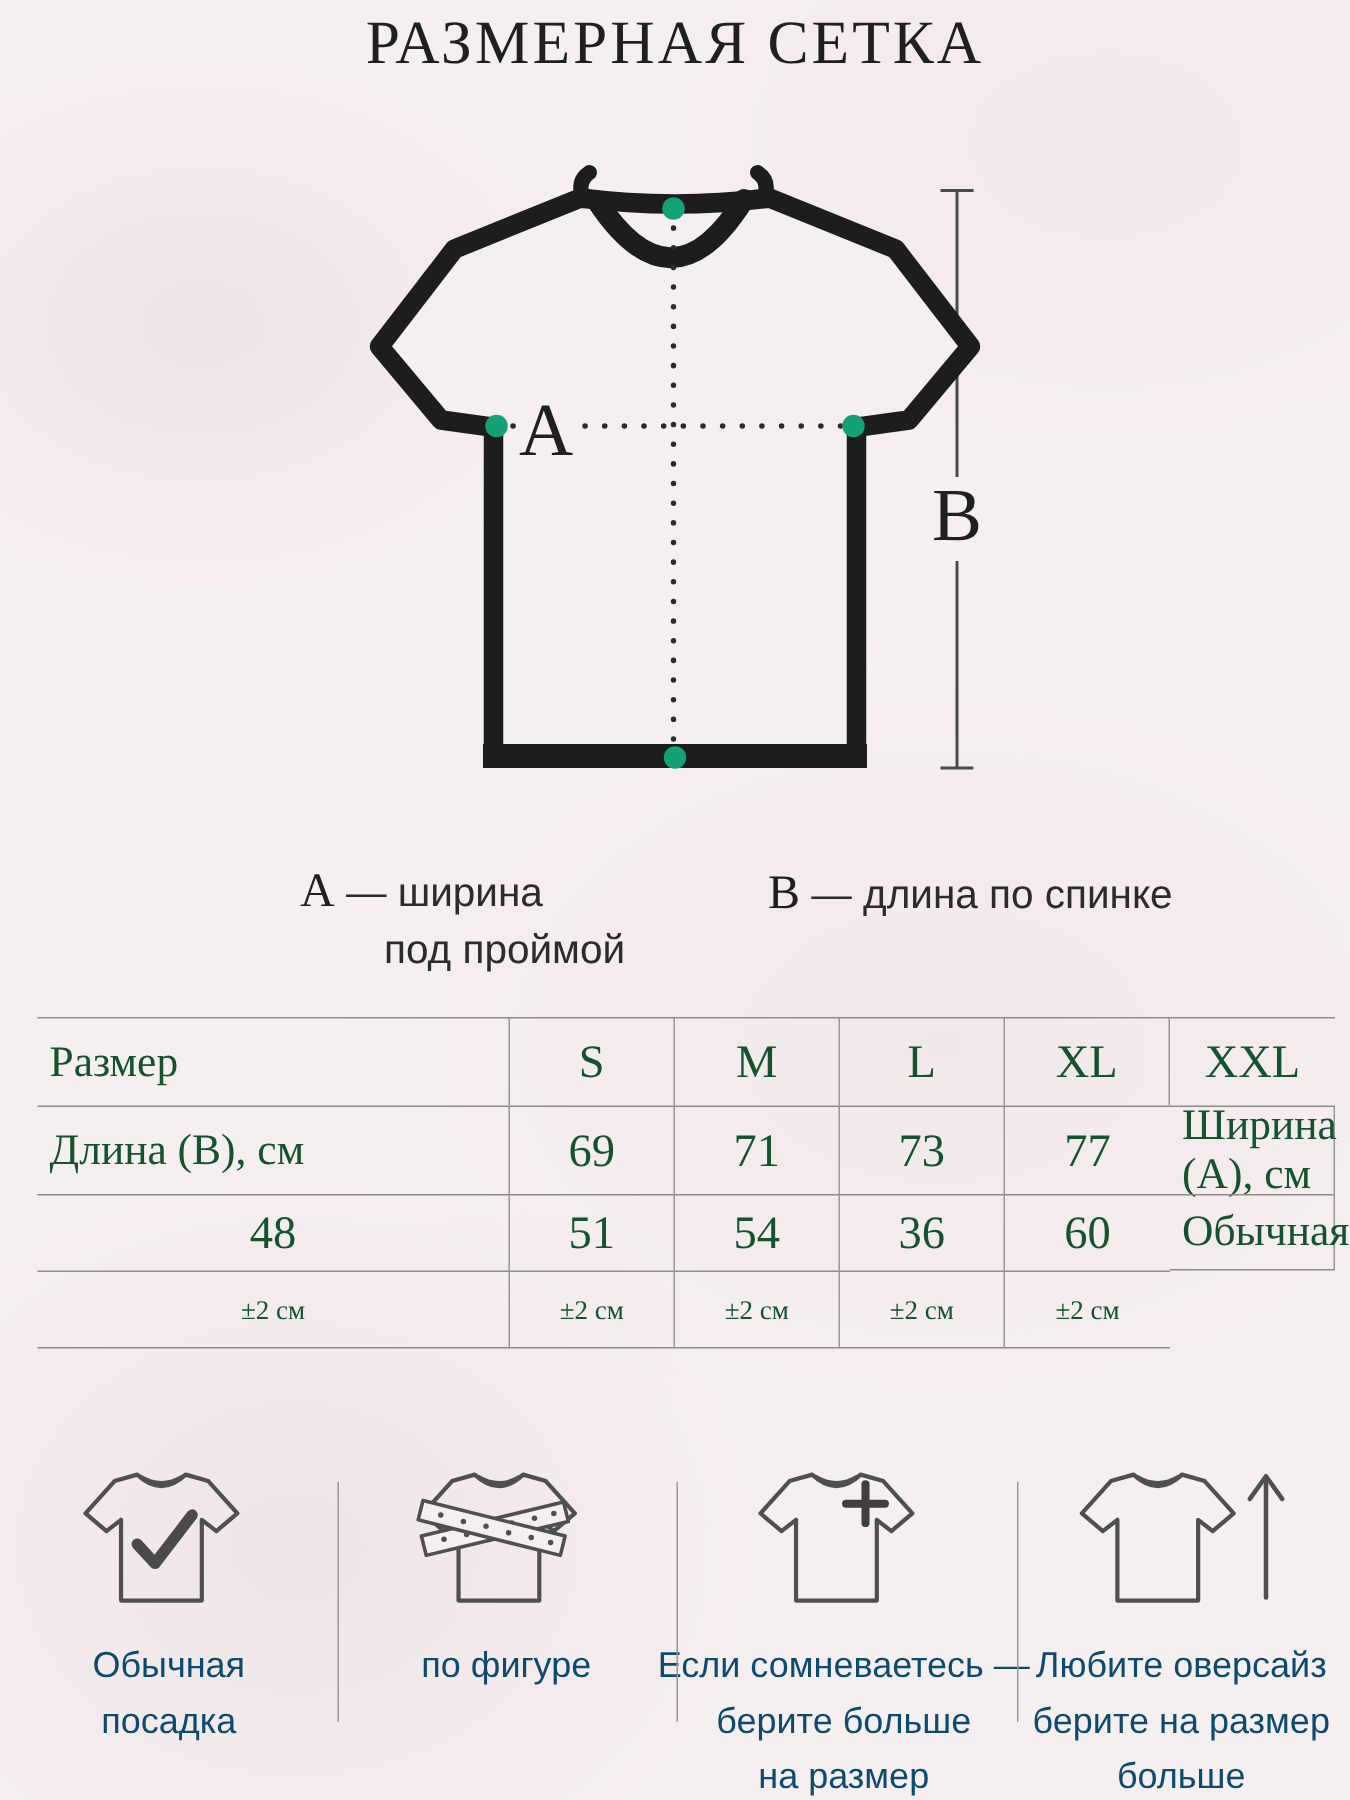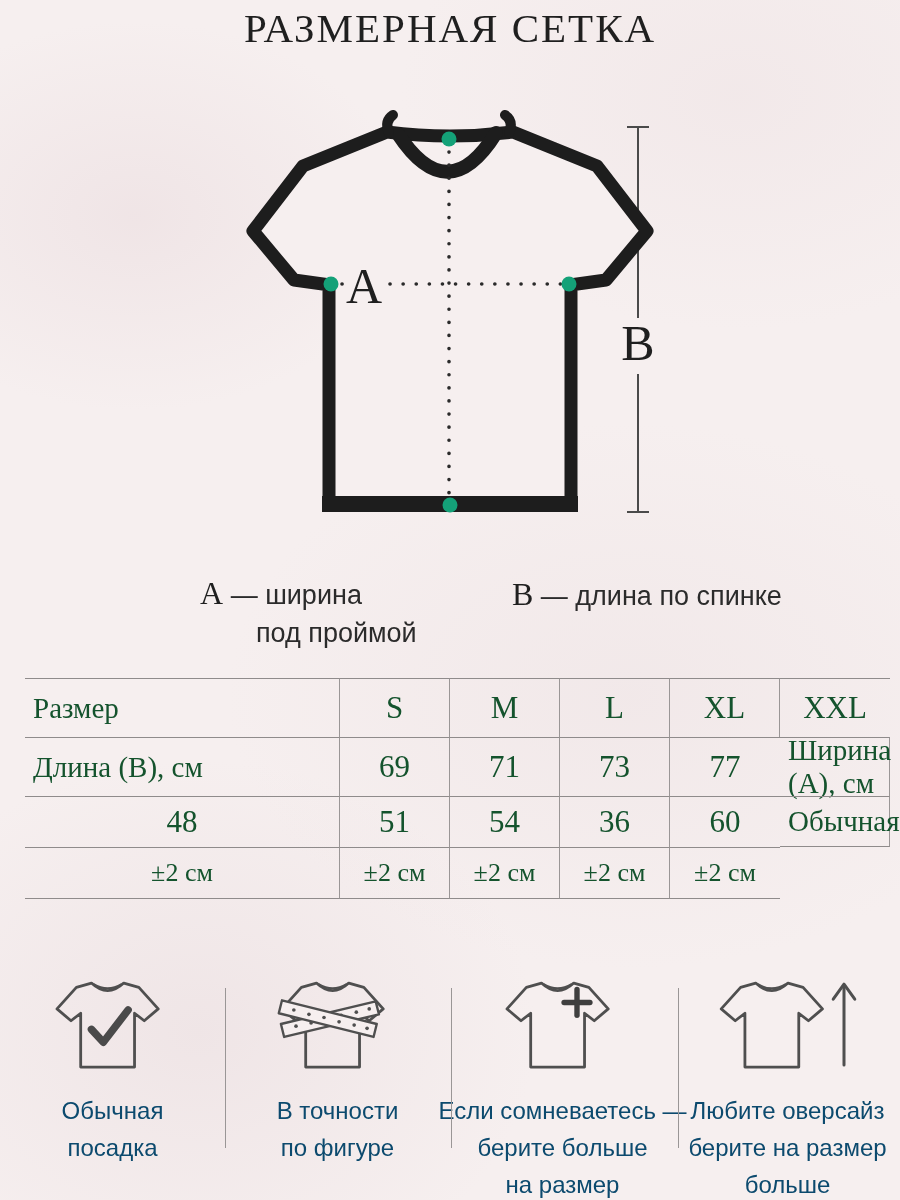--- a/index.html
+++ b/index.html
@@ -39,21 +39,21 @@
     font-family:"Liberation Serif",serif;
   }
   .size-table .cell{
     border-top:1.5px solid #8f8b8b;
     display:flex;align-items:center;justify-content:center;
     font-size:31px;color:#14532d;box-sizing:border-box;
   }
   .size-table .cell.vline{border-right:1.3px solid #9a9696;}
   .size-table .cell.lbl{justify-content:flex-start;padding-left:8px;font-size:29px;}
   .size-table .cell.bottom{border-bottom:1.5px solid #8f8b8b;}
-  .size-table .cell.tol{font-size:26px;}
+  .size-table .cell.tol{font-size:18px;}
   
   .fit-guide{position:absolute;left:0;top:960px;width:900px;display:flex;}
   .fit-item{width:225px;display:flex;flex-direction:column;align-items:center;}
   .fit-icon{height:112px;margin-top:8px;}
   .fit-caption{
     margin-top:12px;text-align:center;
     font-size:24px;line-height:37px;color:#0c4a6e;white-space:nowrap;
   }
   .fit-divider{position:absolute;top:28px;width:1.4px;height:160px;background:#9a9696;}
   .fit-divider.d1{left:225px;}
@@ -189,21 +189,20 @@
           <circle cx="24" cy="37" r="1.7"></circle>
             <circle cx="38" cy="41" r="1.7"></circle>
             <circle cx="52" cy="44" r="1.7"></circle>
           <circle cx="66" cy="48" r="1.7"></circle>
             <circle cx="80" cy="51" r="1.7"></circle>
             <circle cx="92" cy="54" r="1.7"></circle>
         </g>
       </g>
     </svg>
     <div class="fit-caption">
-      <div>В точности</div>
       <div>по фигуре</div>
     </div>
   </div>
 
   <div class="fit-item">
     <svg class="fit-icon" width="140" height="112" viewBox="0 0 130 100">
       <path d="M 45,12 L 31,16 L 13,36 L 26,47 L 35,40 L 35,90 L 85,90 L 85,40 L 94,47 L 107,36 L 89,16 L 75,12 Q 60,26 45,12 Z" fill="none" stroke="#4f4f4f" stroke-width="2.6" stroke-linejoin="round"></path>
       <path d="M 47,13 Q 60,21 73,13" fill="none" stroke="#4f4f4f" stroke-width="2"></path>
       <g stroke="#3f3f3f" stroke-width="5" stroke-linecap="round">
         <line x1="66" y1="30" x2="90" y2="30"></line>

